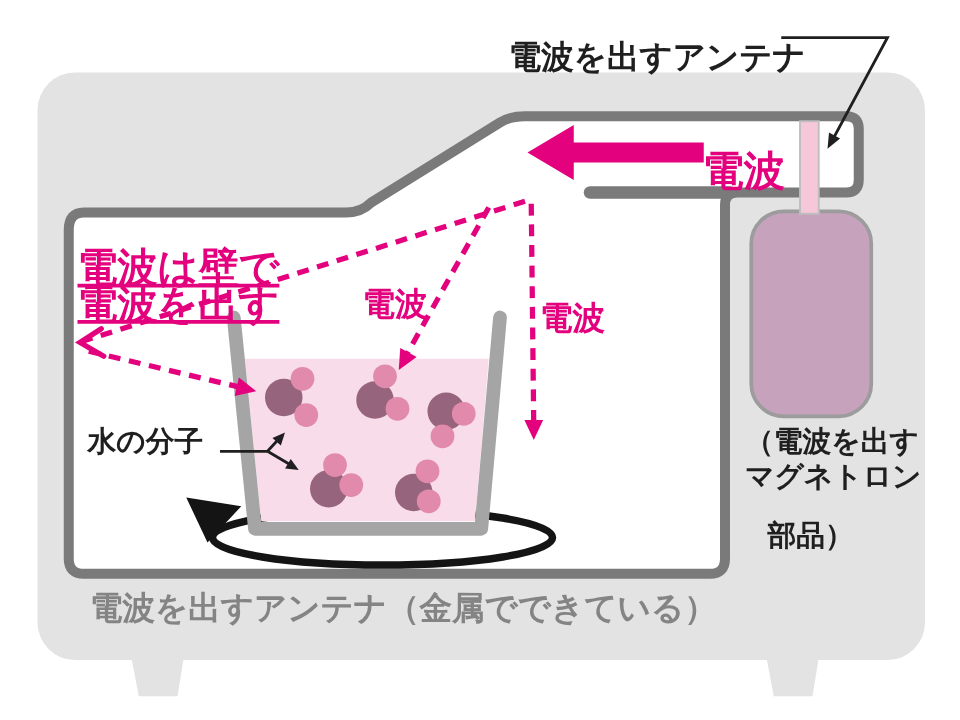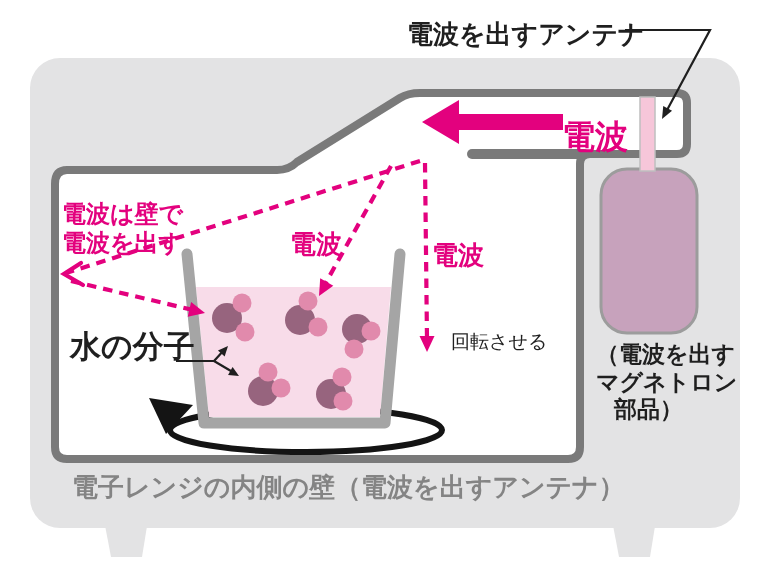--- a/index.html
+++ b/index.html
@@ -4,29 +4,29 @@
 <style>
   html,body{margin:0;padding:0;background:#ffffff;}
   .stage{
     position:relative;width:768px;height:576px;overflow:hidden;background:#ffffff;
     font-family:"DejaVu Sans","Liberation Sans",sans-serif;
   }
   .stage svg{position:absolute;left:0;top:0;}
   .lbl{position:absolute;white-space:nowrap;line-height:1.1;}
   .black{color:#1f1f1f;font-weight:700;}
   .magenta{color:#e3017e;font-weight:800;margin-top:20px;}
-  .antenna-lbl{left:407px;top:20px;font-size:26px;}
+  .antenna-lbl{left:407px;top:32px;font-size:26px;}
   .wave-big{left:562px;top:99px;font-size:33px;}
-  .wall-reflect{left:62px;top:180px;font-size:24px;line-height:28.5px;}
+  .wall-reflect{left:62px;top:180px;font-size:32px;line-height:28.5px;text-decoration:underline;}
   .wave-mid{left:290px;top:210px;font-size:26px;}
   .wave-right{left:432px;top:221px;font-size:26px;}
-  .water-lbl{left:70px;top:332px;font-size:31px;font-family:Liberation Mono, monospace;}
+  .water-lbl{left:70px;top:342px;font-size:23px;}
   .rot-note{left:451px;top:330px;font-size:19px;line-height:23.7px;font-weight:500;color:#1f1f1f;}
   .magnetron-lbl{left:596px;top:341px;font-size:23px;line-height:27.5px;}
-  .magnetron-lbl .indent{margin-left:18px;}
+  .magnetron-lbl .indent{margin-left:18px;margin-top:20px;}
   .caption{left:72px;top:473px;font-size:26px;color:#848484;font-weight:700;}
 </style>
 </head>
 <body>
 
 <div class="stage">
 
   <svg width="768" height="576" viewBox="0 0 768 576">
 
     <path d="M104,520 L148,520 L142,557 L111,557 Z" fill="#e3e3e4"></path>
@@ -106,24 +106,23 @@
     <div>電波は壁で</div>
     <div>電波を出す</div>
   </div>
 
   <div class="lbl magenta wave-mid">電波</div>
   <div class="lbl magenta wave-right">電波</div>
 
   <div class="lbl black water-lbl">水の分子</div>
 
   <div class="lbl rot-note">
-    <div>回転させる</div>
   </div>
 
   <div class="lbl black magnetron-lbl">
     <div>（電波を出す</div>
     <div>マグネトロン</div>
     <div class="indent">部品）</div>
   </div>
 
-  <div class="lbl caption">電子レンジの内側の壁（電波を出すアンテナ）</div>
+  <div class="lbl caption">電波を出すアンテナ（金属でできている）</div>
 
 </div>
 
 </body></html>

